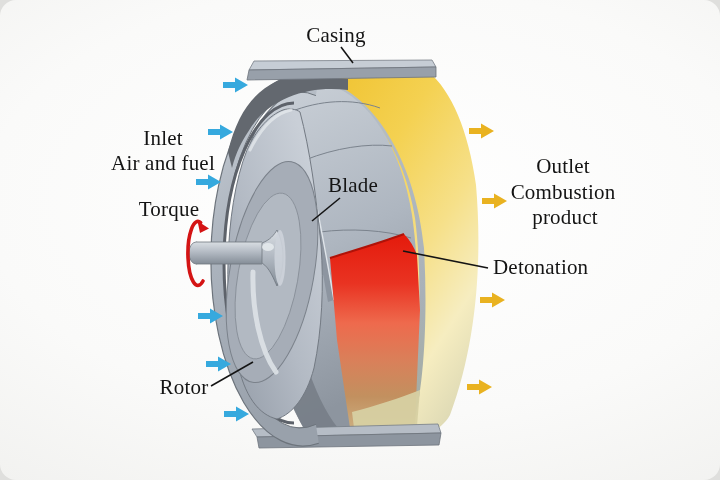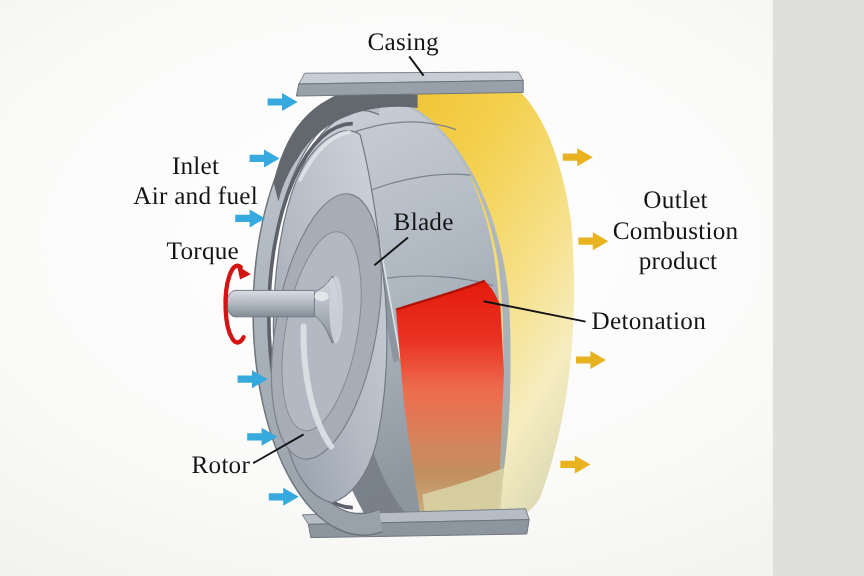--- a/index.html
+++ b/index.html
@@ -1,21 +1,22 @@
 <!DOCTYPE html>
 <html><head>
 <meta charset="utf-8">
 <style>
   html,body{margin:0;padding:0;background:#dfdfdd;}
   .stage{
     position:relative;
-    width:644px;height:480px;
+    width:720px;height:480px;
     overflow:hidden;
     background:radial-gradient(ellipse 120% 100% at 52% 42%, #ffffff 0%, #fafaf9 45%, #f1f1ef 75%, #e4e4e1 100%);
     font-family:"Liberation Serif","DejaVu Serif",serif;
+    border-radius:16px;
   }
   .stage svg{position:absolute;left:0;top:0;}
   text.lbl{
     font-family:"Liberation Serif","DejaVu Serif",serif;
     font-size:21px;
     fill:#141414;
     letter-spacing:0.2px;
   }
 </style>
 </head>

